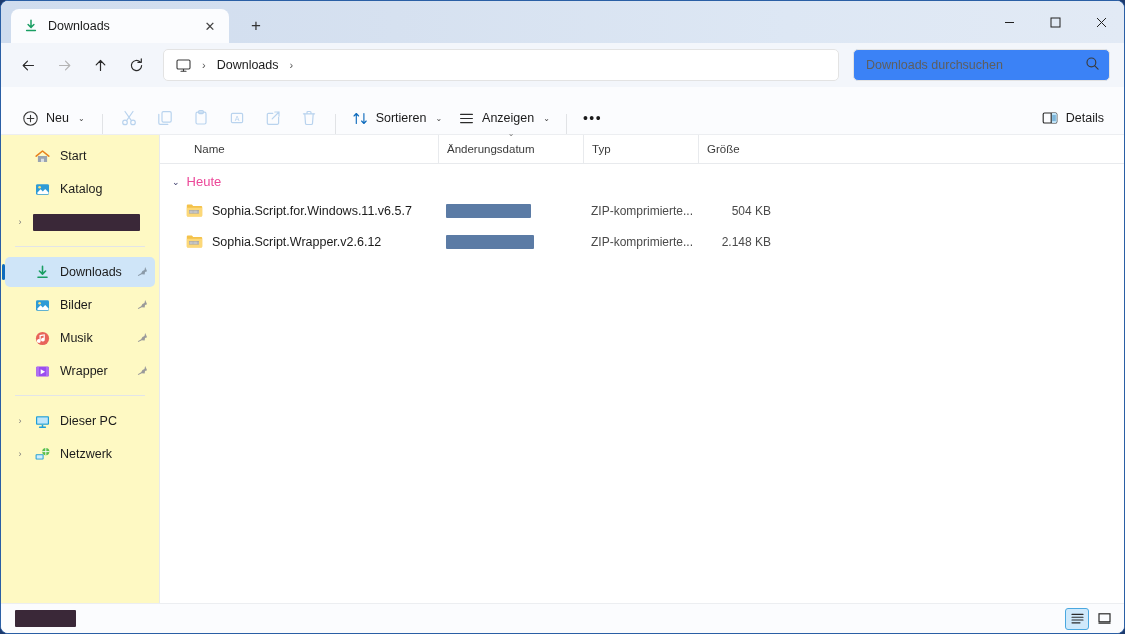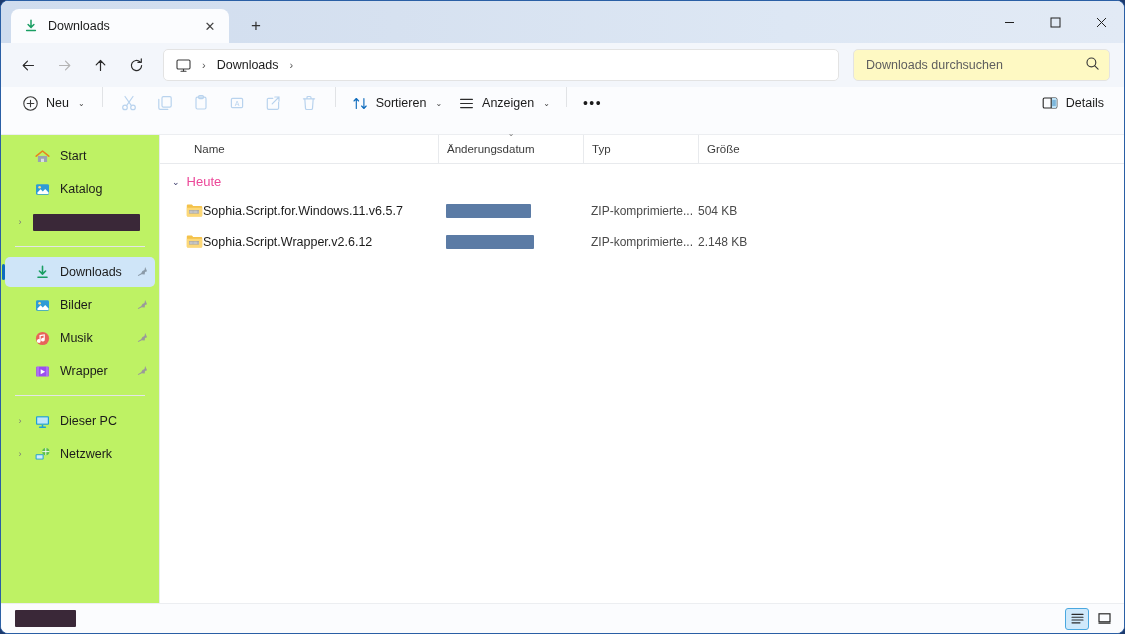--- a/index.html
+++ b/index.html
@@ -79,37 +79,37 @@
     background: #ffffff; border-radius: 5px;
     display: flex; align-items: center;
     padding: 0 10px; gap: 2px;
     border: 1px solid #e3e3e3;
   }
   .crumb-icon { width: 19px; height: 19px; display: flex; align-items: center; justify-content: center; margin-right: 4px;}
   .crumb-text { font-size: 12.5px; color: #1b1b1b; padding: 0 6px; }
   .crumb-sep { color: #555; font-size: 11px; padding: 0 3px; }
   .searchbox {
     width: 257px; height: 32px;
-    background: #fef9c3; border: 1px solid #e3e3e3;
+    background: #3b82f6; border: 1px solid #e3e3e3;
     border-radius: 5px;
     display: flex; align-items: center;
     padding: 0 9px 0 12px;
   }
   .searchbox input {
     flex: 1; border: none; outline: none; background: transparent;
     font-size: 12.5px; color: #1b1b1b;
     font-family: "Liberation Sans", sans-serif;
   }
   .searchbox input::placeholder { color: #5e5e5e; }
 
   
   .commandbar {
     height: 48px; flex: 0 0 48px;
     background: #fbfcfe;
-    display: flex; align-items: flex-start;
+    display: flex; align-items: flex-end;
     padding: 0 12px 0 14px;
     border-bottom: 1px solid #eceef1;
   }
   .cb-new {
     height: 32px; border-radius: 5px;
     display: flex; align-items: center; gap: 7px;
     padding: 0 9px 0 7px; color: #1b1b1b; font-size: 12.5px;
   }
   .cb-icon {
     width: 36px; height: 32px; border-radius: 5px;
@@ -125,21 +125,21 @@
   .cb-spacer { flex: 1; }
   .chev { font-size: 8px; color: #444; margin-left: 2px; }
   .dots { letter-spacing: 1.5px; font-size: 14px; color: #1b1b1b; }
 
   
   .body { flex: 1; display: flex; min-height: 0; }
 
   
   .sidebar {
     width: 159px; flex: 0 0 159px;
-    background: #bef264;
+    background: #fef9c3;
     border-right: 1px solid #e8eaed;
     padding: 6px 4px 0 4px;
     overflow: hidden;
   }
   .nav-item {
     height: 30px; border-radius: 5px;
     display: flex; align-items: center;
     padding-left: 6px; padding-right: 5px;
     margin-bottom: 3px;
     position: relative;
@@ -191,27 +191,27 @@
     height: 27px; display: flex; align-items: center;
     padding-left: 12px; gap: 7px; margin-top: 4px;
   }
   .group-chev { font-size: 9px; color: #3a3a6a; }
   .group-label { font-size: 13px; color: #ec4899; }
 
   .row {
     height: 31px; display: flex; align-items: center;
     padding-left: 26px;
   }
-  .cell-name { display: flex; align-items: center; min-width: 0; }
+  .cell-name { display: flex; align-items: center; gap: 9px; min-width: 0; }
   .zip-ico { width: 17px; height: 15px; flex: 0 0 17px; position: relative; }
   .fname { font-size: 12.5px; color: #1b1b1b; white-space: nowrap; }
   .cell-date { display: flex; align-items: center; }
   .date-redact { height: 14px; background: #5b7ba5; border-radius: 1px; }
   .cell-type { font-size: 12px; color: #4a4a4a; white-space: nowrap; overflow: hidden; }
-  .cell-size { font-size: 12px; color: #4a4a4a; }
+  .cell-size { font-size: 12px; color: #4a4a4a; text-align: right; }
 
   
   .statusbar {
     height: 30px; flex: 0 0 30px;
     background: #fbfcfe;
     border-top: 1px solid #eceef1;
     display: flex; align-items: center;
     padding: 0 8px 0 14px;
   }
   .status-redact { width: 61px; height: 17px; background: #3a2838; border-radius: 1px; }

